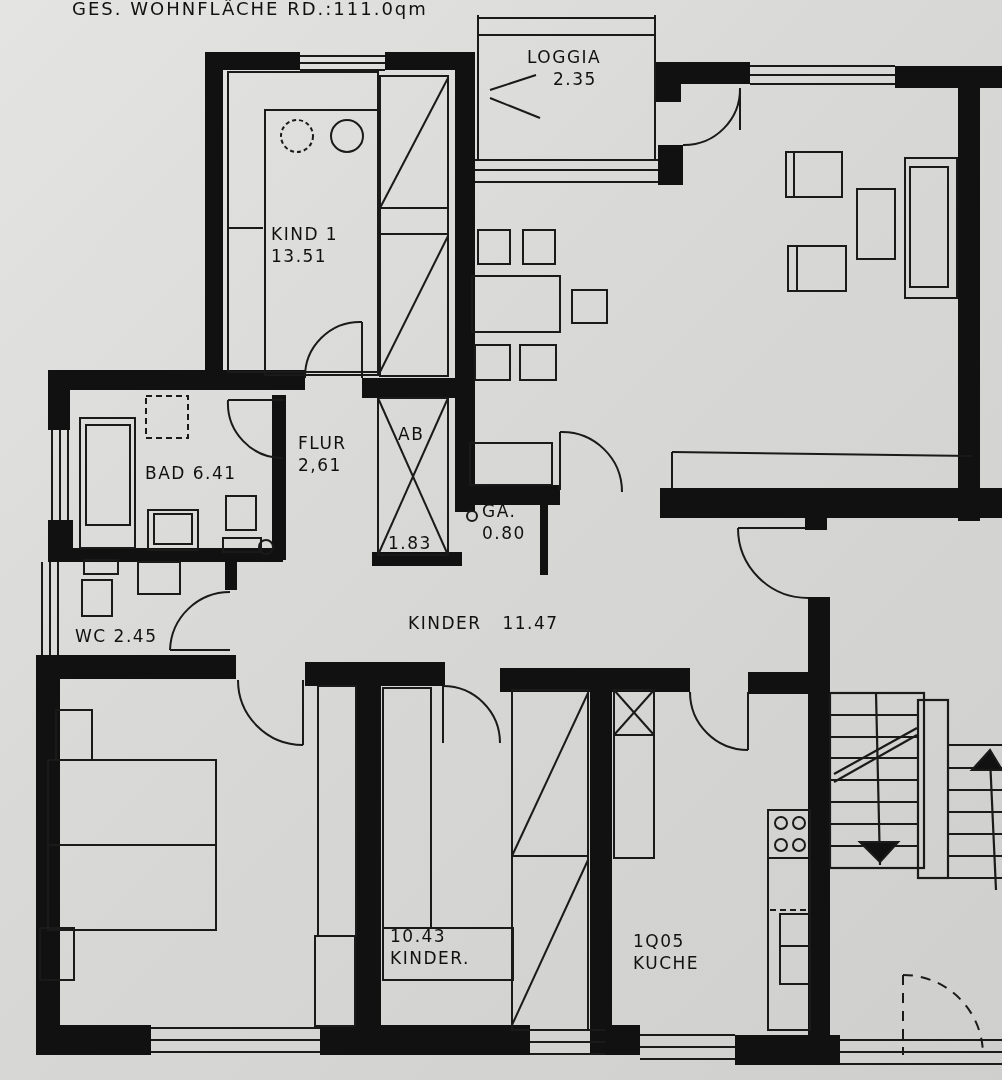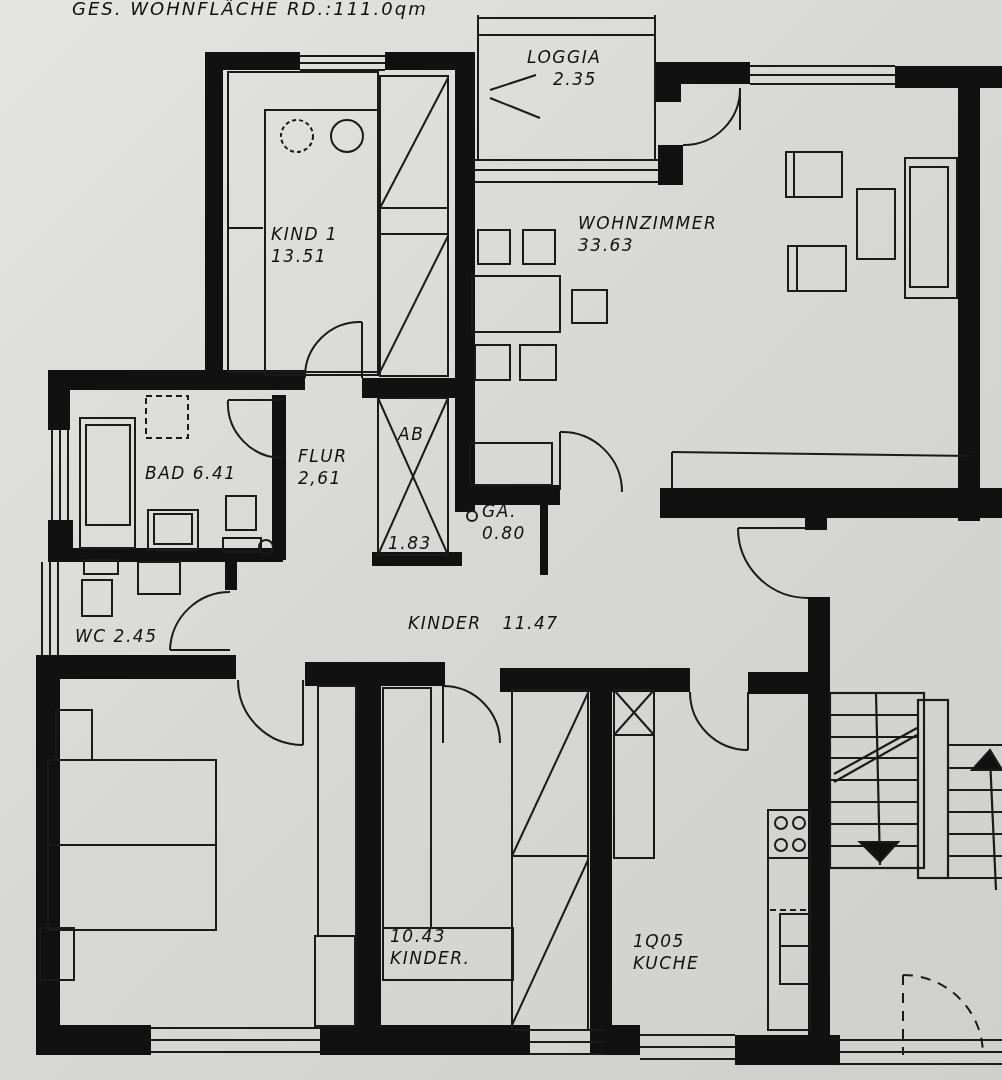--- a/index.html
+++ b/index.html
@@ -4,21 +4,20 @@
 <style>
   html, body { margin:0; padding:0; }
   body {
     width:1002px; height:1080px; overflow:hidden;
     background:#d9d9d7;
     font-family:"DejaVu Sans", sans-serif;
   }
   .sheet {
     position:relative; width:1002px; height:1080px;
     background:linear-gradient(135deg,#e4e4e2 0%,#d8d8d6 45%,#cfcfcd 100%);
-    font-style:italic;
   }
   svg.plan { position:absolute; left:0; top:0; }
   .lbl {
     position:absolute; color:#111; font-size:17px; letter-spacing:1.5px;
     line-height:22px; white-space:nowrap; font-family:"DejaVu Sans", sans-serif;
   }
   .lbl span { display:block; }
   .title { position:absolute; left:72px; top:-2px; font-size:18px; letter-spacing:2px; color:#111; }
 </style>
 </head>
@@ -249,29 +248,25 @@
       <line x1="948" y1="878" x2="1002" y2="878"></line>
       <line x1="990" y1="758" x2="996" y2="890"></line>
       <path d="M972 770 L990 750 L1002 770 Z" fill="#111"></path>
     </g>
   </svg>
 
   <div class="lbl" style="left:527px;top:46px;text-align:left;">
     <span>LOGGIA</span>
     <span style="padding-left:26px">2.35</span>
   </div>
-  <div class="lbl" style="left:578px;top:212px;">
-    <span>WOHNZIMMER</span>
-    <span>33.63</span>
-  </div>
   <div class="lbl" style="left:271px;top:202px;margin-top:21px;">
     <span>KIND 1</span>
     <span>13.51</span>
   </div>
-  <div class="lbl" style="left:298px;top:445px;">
+  <div class="lbl" style="left:298px;top:432px;">
     <span>FLUR</span>
     <span>2,61</span>
   </div>
   <div class="lbl" style="left:145px;top:462px;">
     <span style="display:inline">BAD</span>
     <span style="display:inline">6.41</span>
   </div>
   <div class="lbl" style="left:398px;top:423px;">
     <span>AB</span>
   </div>

